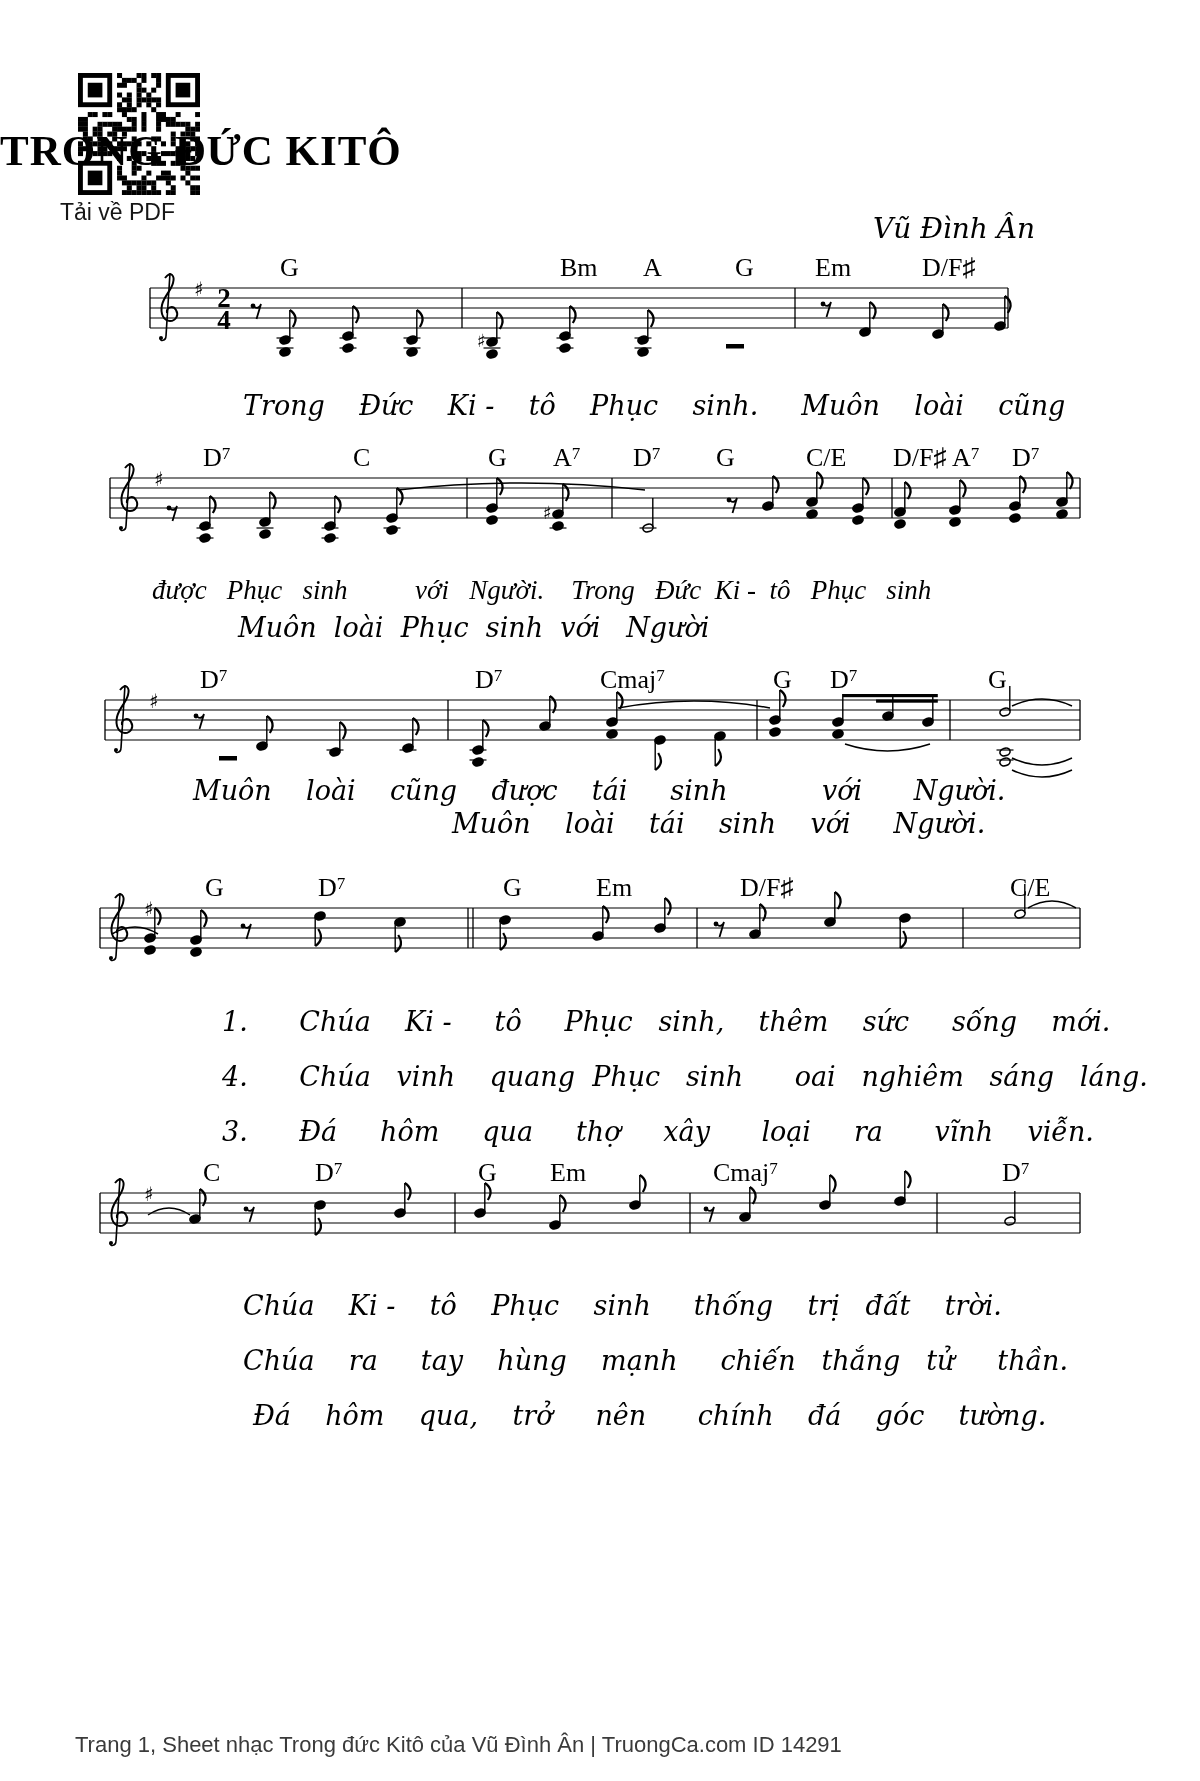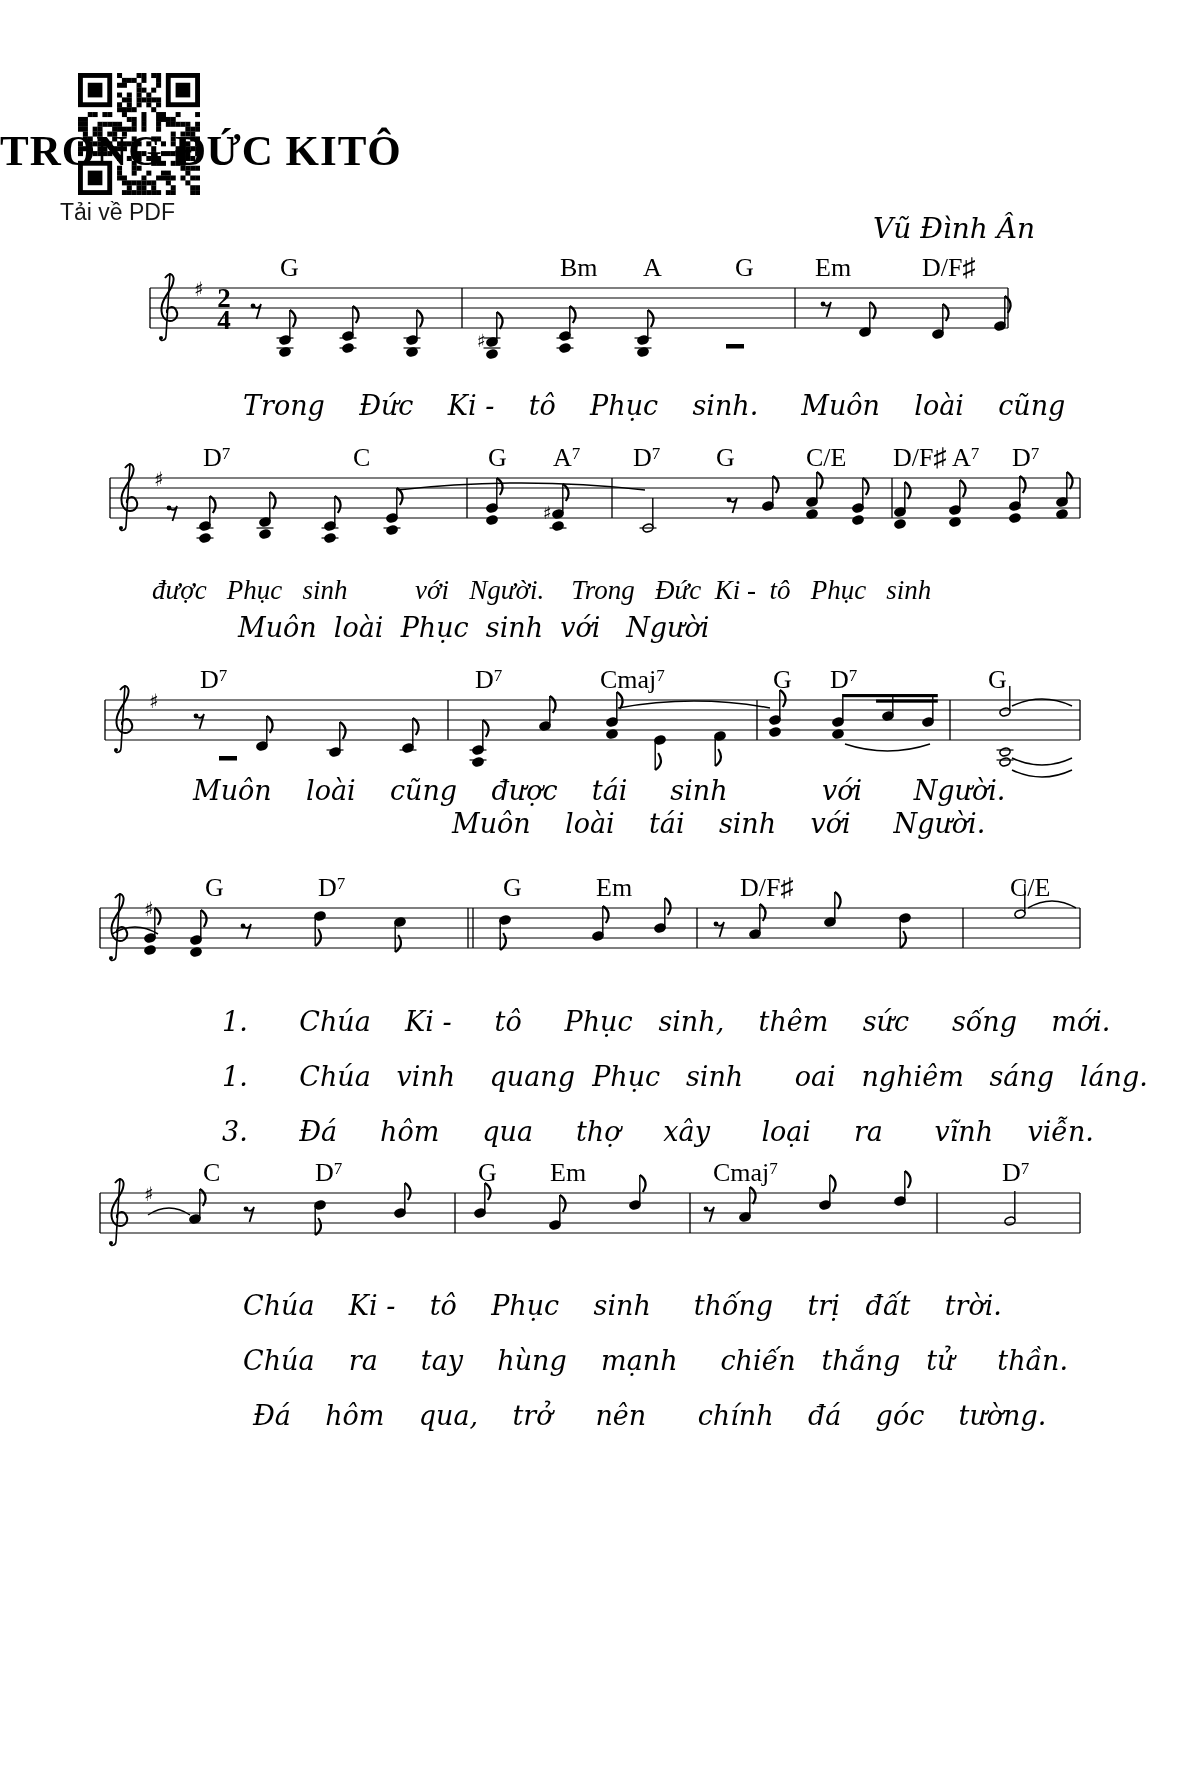--- a/index.html
+++ b/index.html
@@ -626,19 +626,20 @@
       <div class="chord" style="left: 713px; top: 1158px;"><span>Cmaj</span><span class="sup">7</span></div>
       <div class="chord" style="left: 1002px; top: 1158px;"><span>D</span><span class="sup">7</span></div>
     </div>
   <div id="lyrics">
       <div class="lyric" style="left: 243px; top: 390px;">Trong    Đức    Ki -    tô    Phục    sinh.     Muôn    loài    cũng</div>
       <div class="lyric" style="left: 152px; top: 575px; font-family: Liberation Serif, serif;">được   Phục   sinh          với   Người.    Trong   Đức  Ki -  tô   Phục   sinh</div>
       <div class="lyric" style="left: 238px; top: 612px;">Muôn  loài  Phục  sinh  với   Người</div>
       <div class="lyric" style="left: 193px; top: 775px;">Muôn    loài    cũng    được    tái     sinh           với      Người.</div>
       <div class="lyric" style="left: 452px; top: 808px;">Muôn    loài    tái    sinh    với     Người.</div>
       <div class="lyric" style="left: 222px; top: 1006px;">1.      Chúa    Ki -     tô     Phục   sinh,    thêm    sức     sống    mới.</div>
-      <div class="lyric" style="left: 222px; top: 1061px;">1.      Chúa   vinh    quang  Phục   sinh      oai   nghiêm   sáng   láng.</div>
+      <div class="lyric" style="left: 222px; top: 1061px;">4.      Chúa   vinh    quang  Phục   sinh      oai   nghiêm   sáng   láng.</div>
       <div class="lyric" style="left: 222px; top: 1116px;">3.      Đá     hôm     qua     thợ     xây      loại     ra      vĩnh    viễn.</div>
       <div class="lyric" style="left: 243px; top: 1290px;">Chúa    Ki -    tô    Phục    sinh     thống    trị   đất    trời.</div>
       <div class="lyric" style="left: 253px; top: 1400px;">Đá    hôm    qua,    trở     nên      chính    đá    góc    tường.</div>
       <div class="lyric" style="left: 243px; top: 1345px;">Chúa    ra     tay    hùng    mạnh     chiến   thắng   tử     thần.</div>
     </div>
+  <div class="footer">Trang 1, Sheet nhạc Trong đức Kitô của Vũ Đình Ân  | TruongCa.com ID 14291</div>
 </div>
 
 </body></html>

